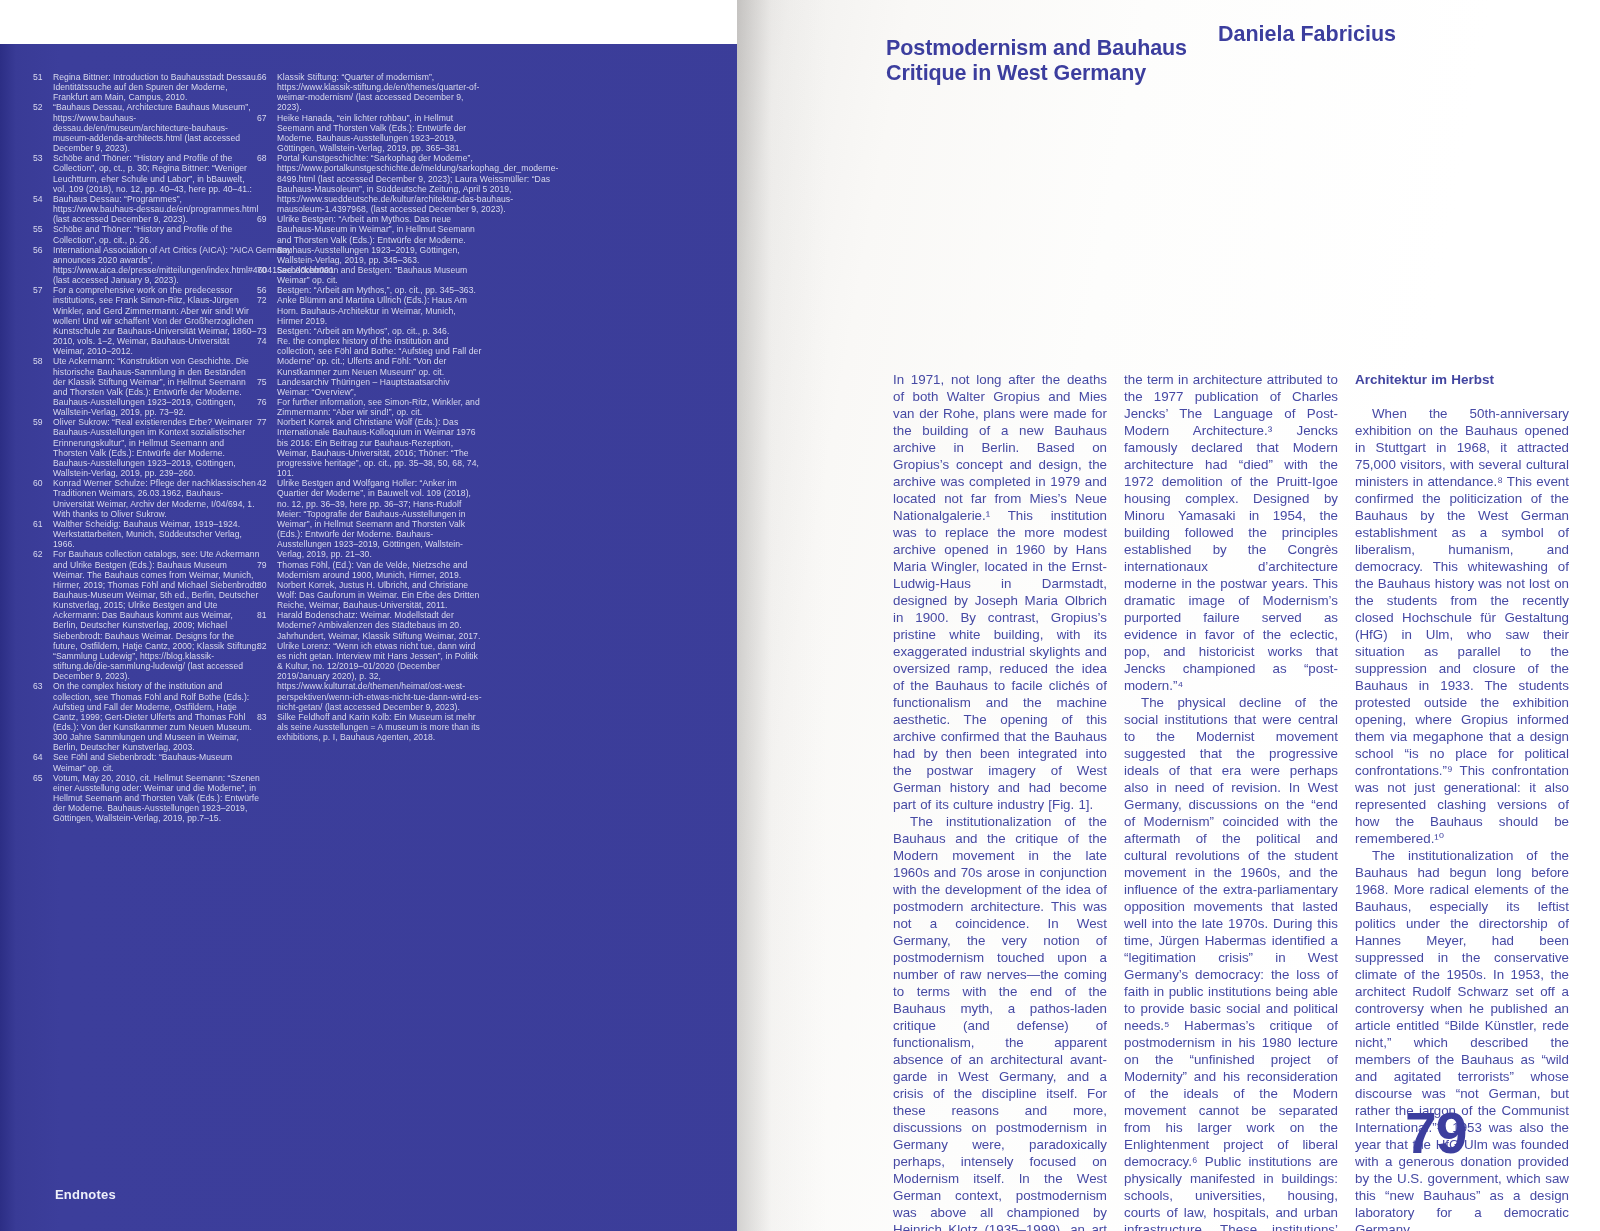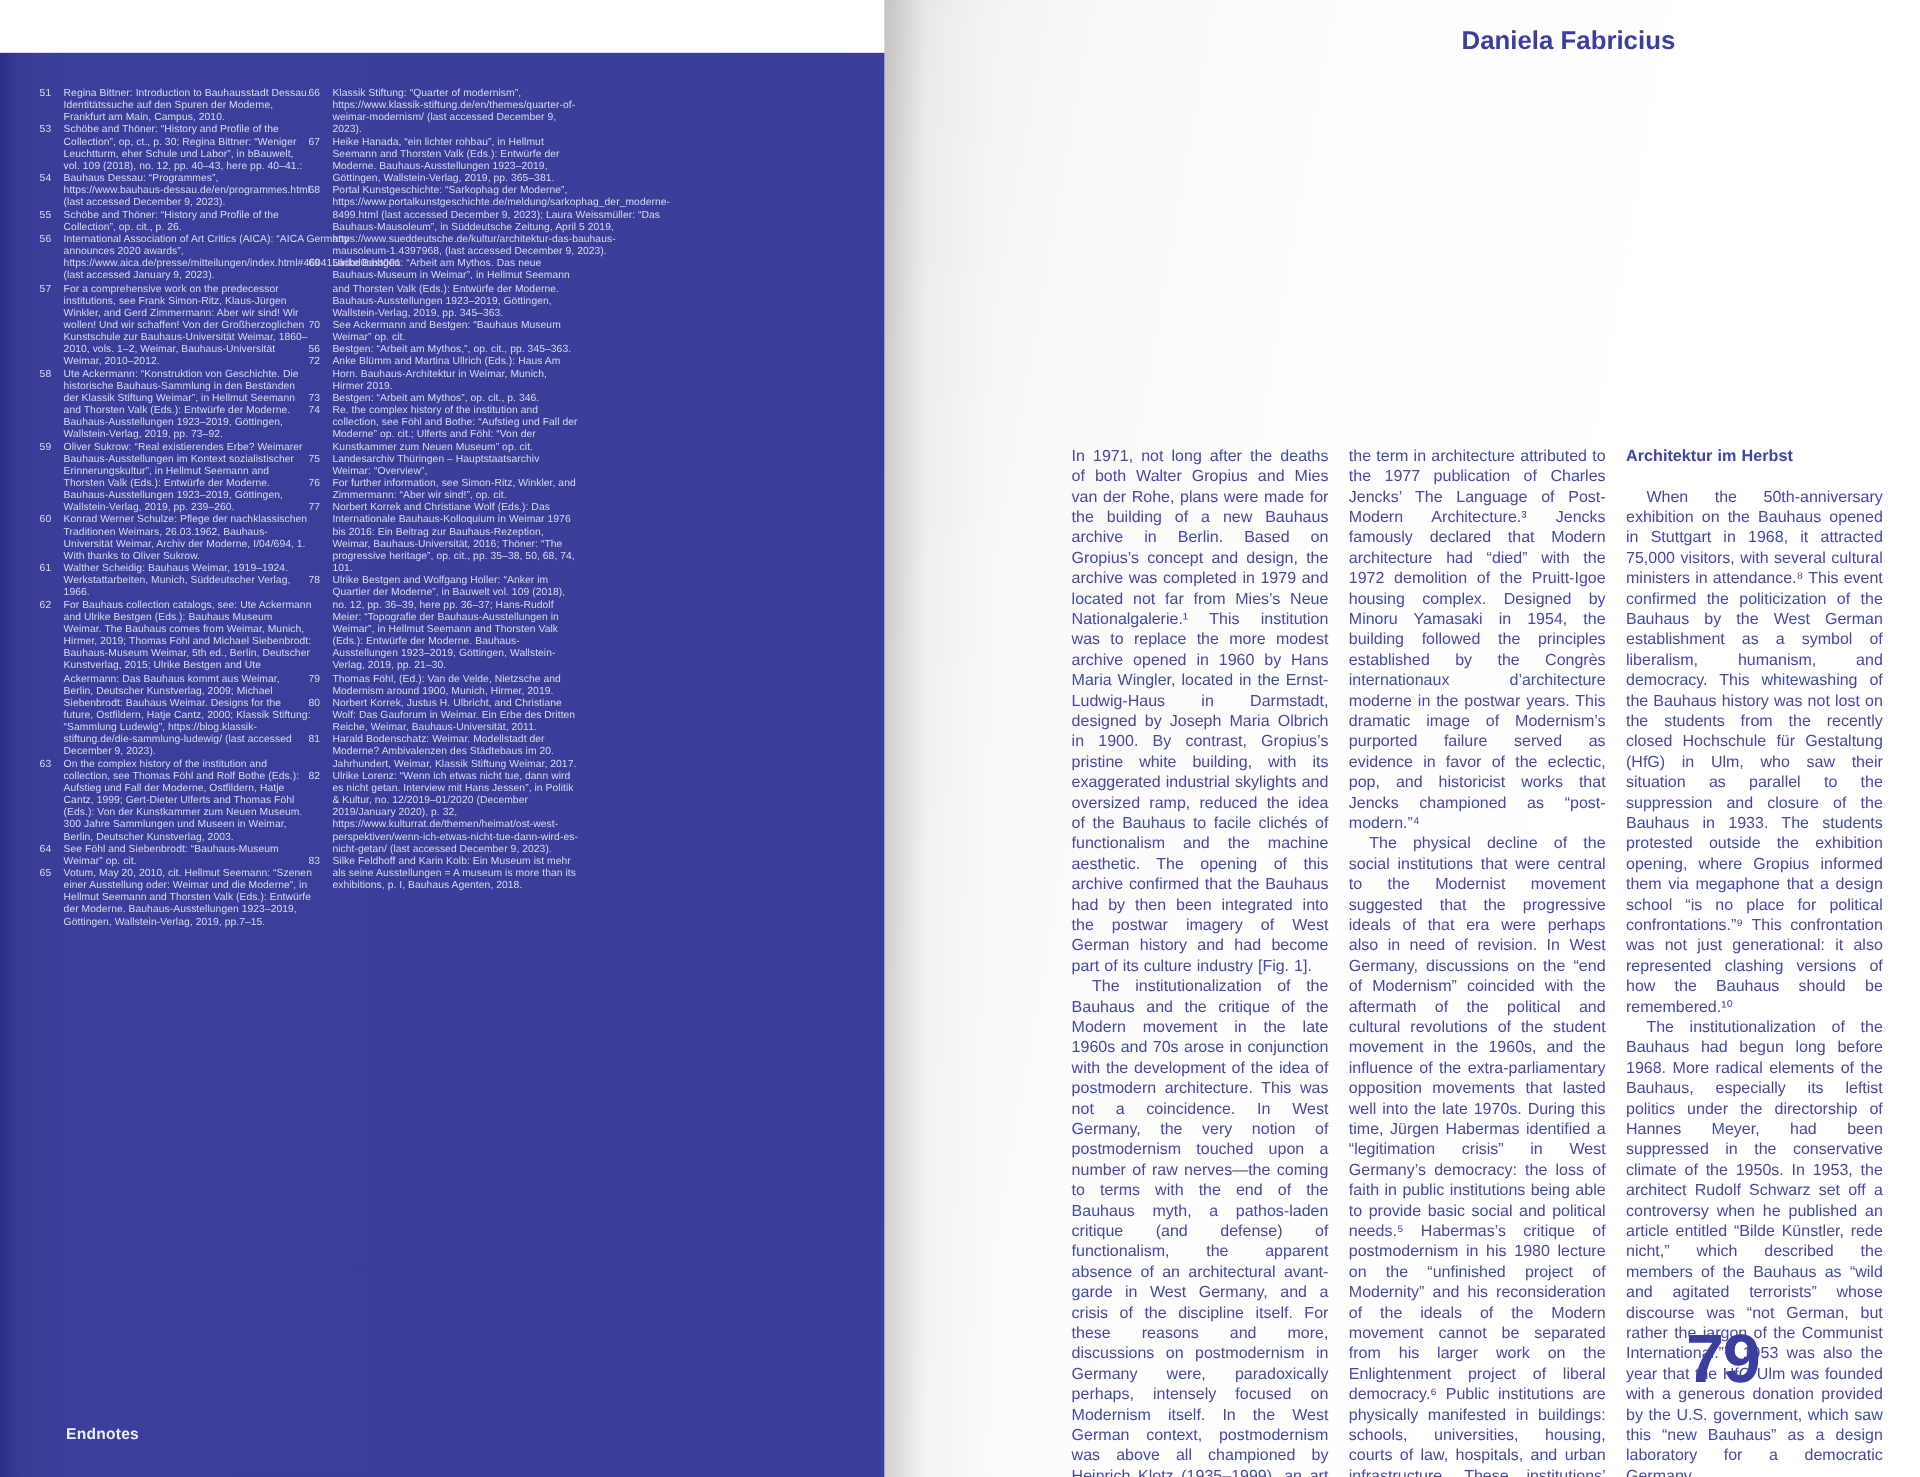--- a/index.html
+++ b/index.html
@@ -73,20 +73,24 @@
 </head>
 <body>
 
 <div class="left-page">
   <div class="endnote-col c1">
       <div class="endnote">
         <span class="num">51</span>
         <span class="txt">Regina Bittner: Introduction to Bauhausstadt Dessau. Identitätssuche auf den Spuren der Moderne, Frankfurt am Main, Campus, 2010.</span>
       </div>
       <div class="endnote">
+        <span class="num">52</span>
+        <span class="txt">“Bauhaus Dessau, Architecture Bauhaus Museum”, https://www.bauhaus-dessau.de/en/museum/architecture-bauhaus-museum-addenda-architects.html (last accessed December 9, 2023).</span>
+      </div>
+      <div class="endnote">
         <span class="num">53</span>
         <span class="txt">Schöbe and Thöner: “History and Profile of the Collection”, op, ct., p. 30; Regina Bittner: “Weniger Leuchtturm, eher Schule und Labor”, in bBauwelt, vol. 109 (2018), no. 12, pp. 40–43, here pp. 40–41.:</span>
       </div>
       <div class="endnote">
         <span class="num">54</span>
         <span class="txt">Bauhaus Dessau: “Programmes”, https://www.bauhaus-dessau.de/en/programmes.html (last accessed December 9, 2023).</span>
       </div>
       <div class="endnote">
         <span class="num">55</span>
         <span class="txt">Schöbe and Thöner: “History and Profile of the Collection”, op. cit., p. 26.</span>
@@ -175,21 +179,21 @@
       </div>
       <div class="endnote">
         <span class="num">76</span>
         <span class="txt">For further information, see Simon-Ritz, Winkler, and Zimmermann: “Aber wir sind!”, op. cit.</span>
       </div>
       <div class="endnote">
         <span class="num">77</span>
         <span class="txt">Norbert Korrek and Christiane Wolf (Eds.): Das Internationale Bauhaus-Kolloquium in Weimar 1976 bis 2016: Ein Beitrag zur Bauhaus-Rezeption, Weimar, Bauhaus-Universität, 2016; Thöner: “The progressive heritage”, op. cit., pp. 35–38, 50, 68, 74, 101.</span>
       </div>
       <div class="endnote">
-        <span class="num">78</span>
+        <span class="num">42</span>
         <span class="txt">Ulrike Bestgen and Wolfgang Holler: “Anker im Quartier der Moderne”, in Bauwelt vol. 109 (2018), no. 12, pp. 36–39, here pp. 36–37; Hans-Rudolf Meier: “Topografie der Bauhaus-Ausstellungen in Weimar”, in Hellmut Seemann and Thorsten Valk (Eds.): Entwürfe der Moderne. Bauhaus-Ausstellungen 1923–2019, Göttingen, Wallstein-Verlag, 2019, pp. 21–30.</span>
       </div>
       <div class="endnote">
         <span class="num">79</span>
         <span class="txt">Thomas Föhl, (Ed.): Van de Velde, Nietzsche and Modernism around 1900, Munich, Hirmer, 2019.</span>
       </div>
       <div class="endnote">
         <span class="num">80</span>
         <span class="txt">Norbert Korrek, Justus H. Ulbricht, and Christiane Wolf: Das Gauforum in Weimar. Ein Erbe des Dritten Reiche, Weimar, Bauhaus-Universität, 2011.</span>
       </div>
@@ -203,20 +207,21 @@
       </div>
       <div class="endnote">
         <span class="num">83</span>
         <span class="txt">Silke Feldhoff and Karin Kolb: Ein Museum ist mehr als seine Ausstellungen = A museum is more than its exhibitions, p. I, Bauhaus Agenten, 2018.</span>
       </div>
     </div>
   <div class="endnotes-footer">Endnotes</div>
 </div>
 
 <div class="right-page">
+  <h1 class="article-title">Postmodernism and Bauhaus Critique in West Germany</h1>
   <div class="article-author">Daniela Fabricius</div>
 
   <div class="article-columns">
     <div class="body-col">
         <p>In 1971, not long after the deaths of both Walter Gropius and Mies van der Rohe, plans were made for the building of a new Bauhaus archive in Berlin. Based on Gropius’s concept and design, the archive was completed in 1979 and located not far from Mies’s Neue Nationalgalerie.¹ This institution was to replace the more modest archive opened in 1960 by Hans Maria Wingler, located in the Ernst-Ludwig-Haus in Darmstadt, designed by Joseph Maria Olbrich in 1900. By contrast, Gropius’s pristine white building, with its exaggerated industrial skylights and oversized ramp, reduced the idea of the Bauhaus to facile clichés of functionalism and the machine aesthetic. The opening of this archive confirmed that the Bauhaus had by then been integrated into the postwar imagery of West German history and had become part of its culture industry [Fig. 1].</p>
         <p class="indent">The institutionalization of the Bauhaus and the critique of the Modern movement in the late 1960s and 70s arose in conjunction with the development of the idea of postmodern architecture. This was not a coincidence. In West Germany, the very notion of postmodernism touched upon a number of raw nerves—the coming to terms with the end of the Bauhaus myth, a pathos-laden critique (and defense) of functionalism, the apparent absence of an architectural avant-garde in West Germany, and a crisis of the discipline itself. For these reasons and more, discussions on postmodernism in Germany were, paradoxically perhaps, intensely focused on Modernism itself. In the West German context, postmodernism was above all championed by Heinrich Klotz (1935–1999), an art historian and curator, and founder of the Deutsches Architekturmuseum (DAM) in Frankfurt am Main. After spending several years in the USA, Klotz introduced postmodernist ideas in West Germany around 1974, and opened the DAM in 1984 with “Revision der Moderne,” which was likely the first museum retrospective on postmodernism [Fig. 2].² Postmodernism is generally viewed as an architectural movement that began in the United States, with the use of</p>
       </div>
     <div class="body-col">
         <p>the term in architecture attributed to the 1977 publication of Charles Jencks’ The Language of Post-Modern Architecture.³ Jencks famously declared that Modern architecture had “died” with the 1972 demolition of the Pruitt-Igoe housing complex. Designed by Minoru Yamasaki in 1954, the building followed the principles established by the Congrès internationaux d’architecture moderne in the postwar years. This dramatic image of Modernism’s purported failure served as evidence in favor of the eclectic, pop, and historicist works that Jencks championed as “post-modern.”⁴</p>
         <p class="indent">The physical decline of the social institutions that were central to the Modernist movement suggested that the progressive ideals of that era were perhaps also in need of revision. In West Germany, discussions on the “end of Modernism” coincided with the aftermath of the political and cultural revolutions of the student movement in the 1960s, and the influence of the extra-parliamentary opposition movements that lasted well into the late 1970s. During this time, Jürgen Habermas identified a “legitimation crisis” in West Germany’s democracy: the loss of faith in public institutions being able to provide basic social and political needs.⁵ Habermas’s critique of postmodernism in his 1980 lecture on the “unfinished project of Modernity” and his reconsideration of the ideals of the Modern movement cannot be separated from his larger work on the Enlightenment project of liberal democracy.⁶ Public institutions are physically manifested in buildings: schools, universities, housing, courts of law, hospitals, and urban infrastructure. These institutions’ loss of legitimization also implicated the architectural language with which they were built.</p>

